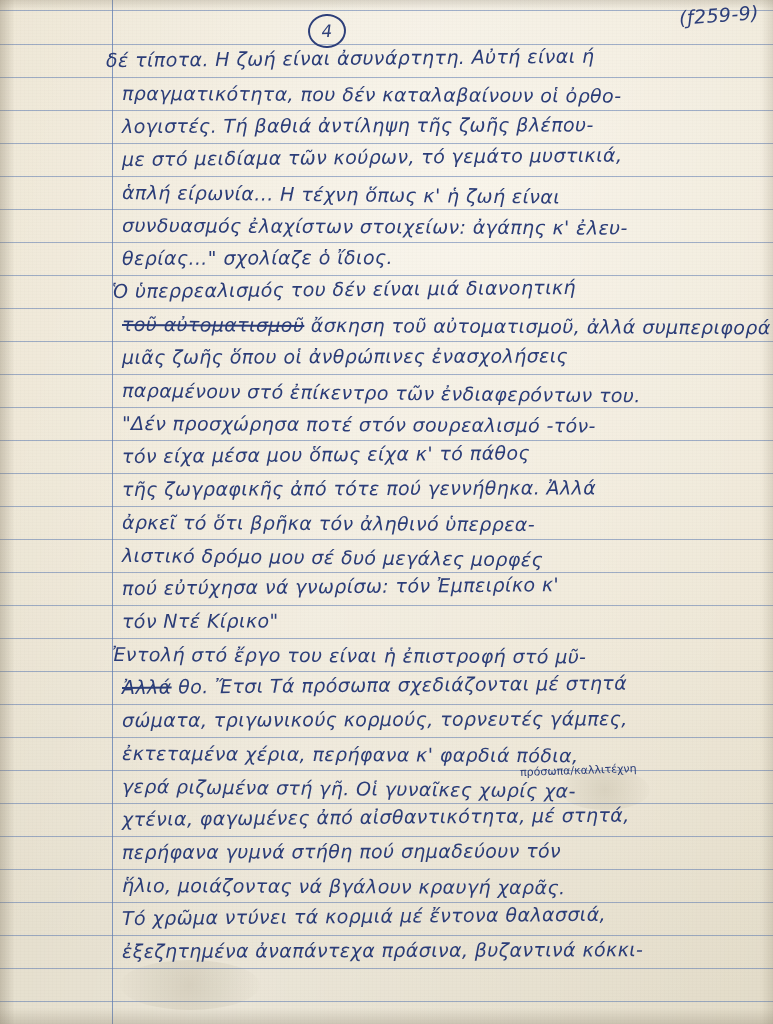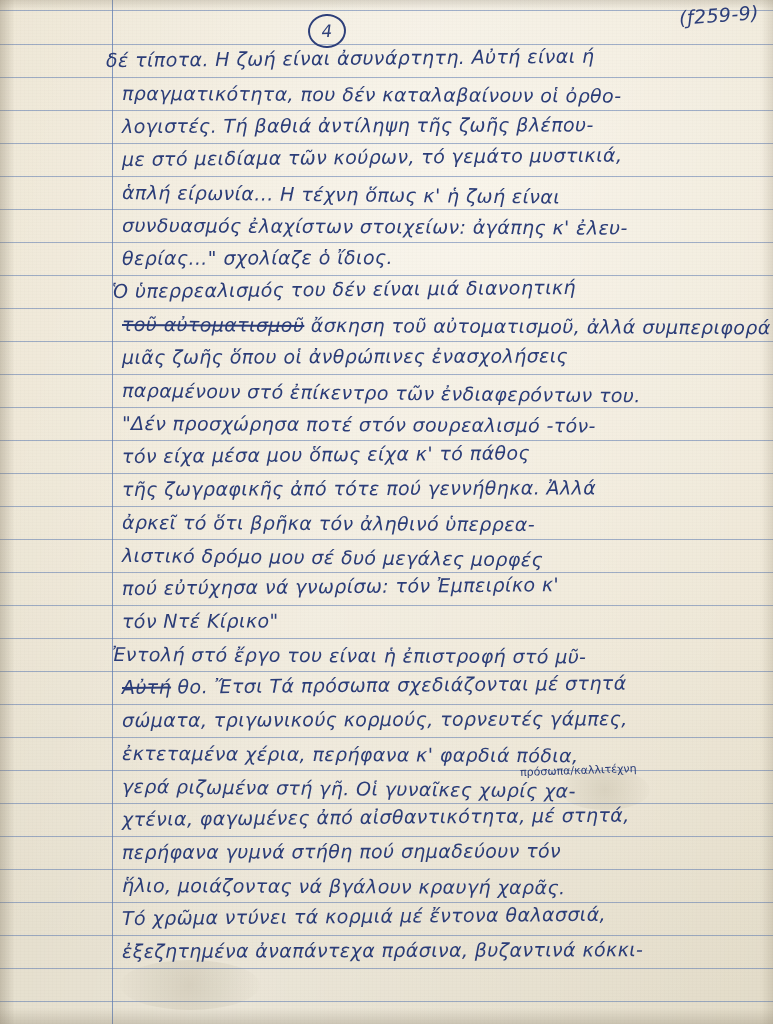--- a/index.html
+++ b/index.html
@@ -185,21 +185,21 @@
     <div class="line d">παραμένουν στό ἐπίκεντρο τῶν ἐνδιαφερόντων του.</div>
     <div class="line b">"Δέν προσχώρησα ποτέ στόν σουρεαλισμό -τόν-</div>
     <div class="line a">τόν είχα μέσα μου ὅπως είχα κ' τό πάθος</div>
     <div class="line c">τῆς ζωγραφικῆς ἀπό τότε πού γεννήθηκα. Ἀλλά</div>
     <div class="line b">ἀρκεῖ τό ὅτι βρῆκα τόν ἀληθινό ὑπερρεα-</div>
     <div class="line d">λιστικό δρόμο μου σέ δυό μεγάλες μορφές</div>
     <div class="line a">πού εὐτύχησα νά γνωρίσω: τόν Ἐμπειρίκο κ'</div>
     <div class="line c">τόν Ντέ Κίρικο"</div>
     <div class="line b hang2">Ἐντολή στό ἔργο του είναι ἡ ἐπιστροφή στό μῦ-</div>
     <div class="line a">
-      <span class="strike">Αὐτή</span>
+      <span class="strike">Ἀλλά</span>
       <span>θο. Ἔτσι Τά πρόσωπα σχεδιάζονται μέ στητά</span>
     </div>
     <div class="line c">σώματα, τριγωνικούς κορμούς, τορνευτές γάμπες,</div>
     <div class="line b">ἐκτεταμένα χέρια, περήφανα κ' φαρδιά πόδια,</div>
     <div class="line d">γερά ριζωμένα στή γῆ. Οἱ γυναῖκες χωρίς χα-</div>
     <div class="line a">χτένια, φαγωμένες ἀπό αἰσθαντικότητα, μέ στητά,</div>
     <div class="line c">περήφανα γυμνά στήθη πού σημαδεύουν τόν</div>
     <div class="line b">ἥλιο, μοιάζοντας νά βγάλουν κραυγή χαρᾶς.</div>
     <div class="line a">Τό χρῶμα ντύνει τά κορμιά μέ ἔντονα θαλασσιά,</div>
     <div class="line c">ἐξεζητημένα ἀναπάντεχα πράσινα, βυζαντινά κόκκι-</div>

